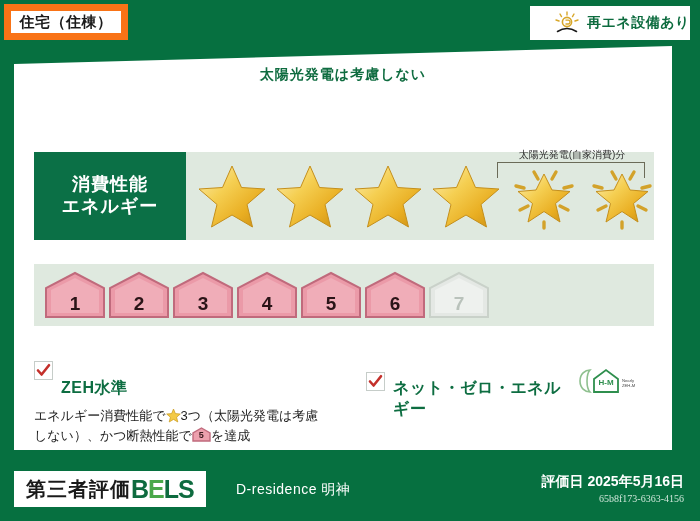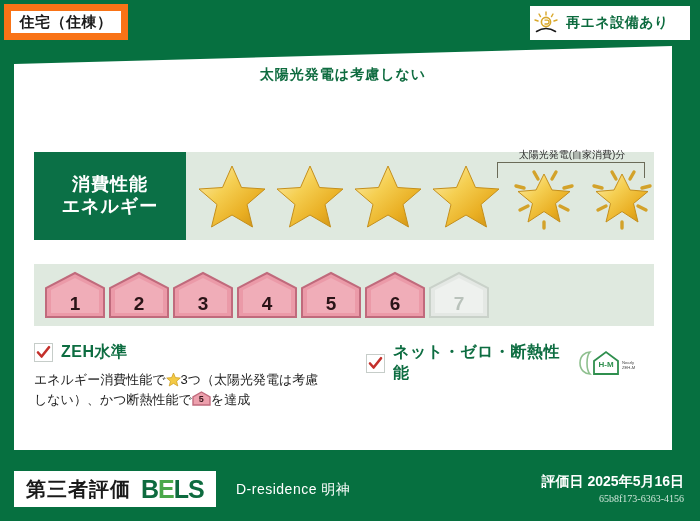--- a/index.html
+++ b/index.html
@@ -40,21 +40,21 @@
     letter-spacing: .5px;
   }
 
   
   .renew-badge {
     position: absolute;
     left: 530px; top: 6px;
     width: 160px; height: 34px;
     background: #ffffff;
     display: flex; align-items: center; gap: 7px;
-    padding-left: 3px;
+    padding-left: 24px;
   }
   .renew-badge .sun-icon { width: 26px; height: 24px; flex: none; }
   .renew-badge .renew-text {
     font-size: 14px; font-weight: bold; color: #0c6b3e; letter-spacing: .5px;
   }
 
   
   .head-sub {
     position: absolute; left: 0; top: 20px; width: 658px;
     text-align: center; font-size: 14px; font-weight: bold;
@@ -143,21 +143,21 @@
   .note-head {
     display: flex; align-items: center; gap: 8px; margin-bottom: 7px;
   }
   .checkbox {
     width: 19px; height: 19px; flex: none;
     border: 1px solid #c6cdc9; background: #fff;
     position: relative;
   }
   .checkbox svg { position: absolute; left: 1px; top: 1px; width: 15px; height: 15px; }
   .note-title {
-    font-size: 16px; font-weight: bold; color: #0d6d41; letter-spacing: .5px;
+    font-size: 16px; font-weight: bold; color: #0d6d41; letter-spacing: .5px; margin-top: 36px;
   }
   .note-body {
     font-size: 13px; color: #1c1c1c; line-height: 1.55;
   }
   .inline-star { display: inline-block; width: 15px; height: 15px; vertical-align: -3px; }
   .inline-house {
     display: inline-block; width: 19px; height: 15px;
     vertical-align: -2px; position: relative;
   }
   .inline-house svg { position: absolute; left: 0; top: 0; width: 19px; height: 15px; }
@@ -169,21 +169,21 @@
 
   
   .bottom {
     position: absolute; left: 0; bottom: 0;
     width: 700px; height: 62px;
   }
   .bels-plate {
     position: absolute; left: 14px; top: 12px;
     height: 36px; background: #ffffff;
     display: flex; align-items: center;
-    padding: 0 12px; gap: 10px;
+    padding: 0 12px; gap: 0;
   }
   .bels-jp { font-size: 20px; font-weight: bold; color: #1a1a1a; letter-spacing: 1px; }
   .bels-mark { font-size: 25px; font-weight: bold; letter-spacing: -1px; }
   .bels-mark .b1 { color: #0e6b3f; }
   .bels-mark .b2 { color: #4aa84a; }
   .bels-mark .b3 { color: #0e6b3f; }
   .bels-mark .b4 { color: #0e6b3f; }
   .bldg-name {
     position: absolute; left: 236px; top: 22px;
     font-size: 14px; color: #ffffff; letter-spacing: .5px;
@@ -393,21 +393,21 @@
         </div>
       </div>
 
       <div class="note">
         <div class="note-head">
           <span class="checkbox">
             <svg viewBox="0 0 15 15">
               <path d="M2 7.5 L5.6 11.5 L13 2.2" fill="none" stroke="#c4302b" stroke-width="2.6" stroke-linecap="round" stroke-linejoin="round"></path>
             </svg>
           </span>
-          <span class="note-title">ネット・ゼロ・断熱性能</span>
+          <span class="note-title">ネット・ゼロ・エネルギー</span>
           <span class="zehm-logo">
             <svg viewBox="0 0 62 26">
               <path d="M4 13 C4 6, 9 2, 14 2 C10 6, 10 20, 14 24 C9 24, 4 20, 4 13 Z" fill="none" stroke="#8fc08f" stroke-width="1.6"></path>
               <path d="M18 24 L18 11 L30 2 L42 11 L42 24 Z" fill="none" stroke="#2f8f4e" stroke-width="1.8"></path>
               <text x="30" y="17" font-size="8" font-weight="bold" fill="#2f8f4e" text-anchor="middle" font-family="Liberation Sans, sans-serif">H-M</text>
               <text x="46" y="14" font-size="4.2" fill="#4a4a4a" font-family="Liberation Sans, sans-serif">Nearly</text>
               <text x="46" y="19" font-size="4.2" fill="#4a4a4a" font-family="Liberation Sans, sans-serif">ZEH-M</text>
             </svg>
           </span>
         </div>

